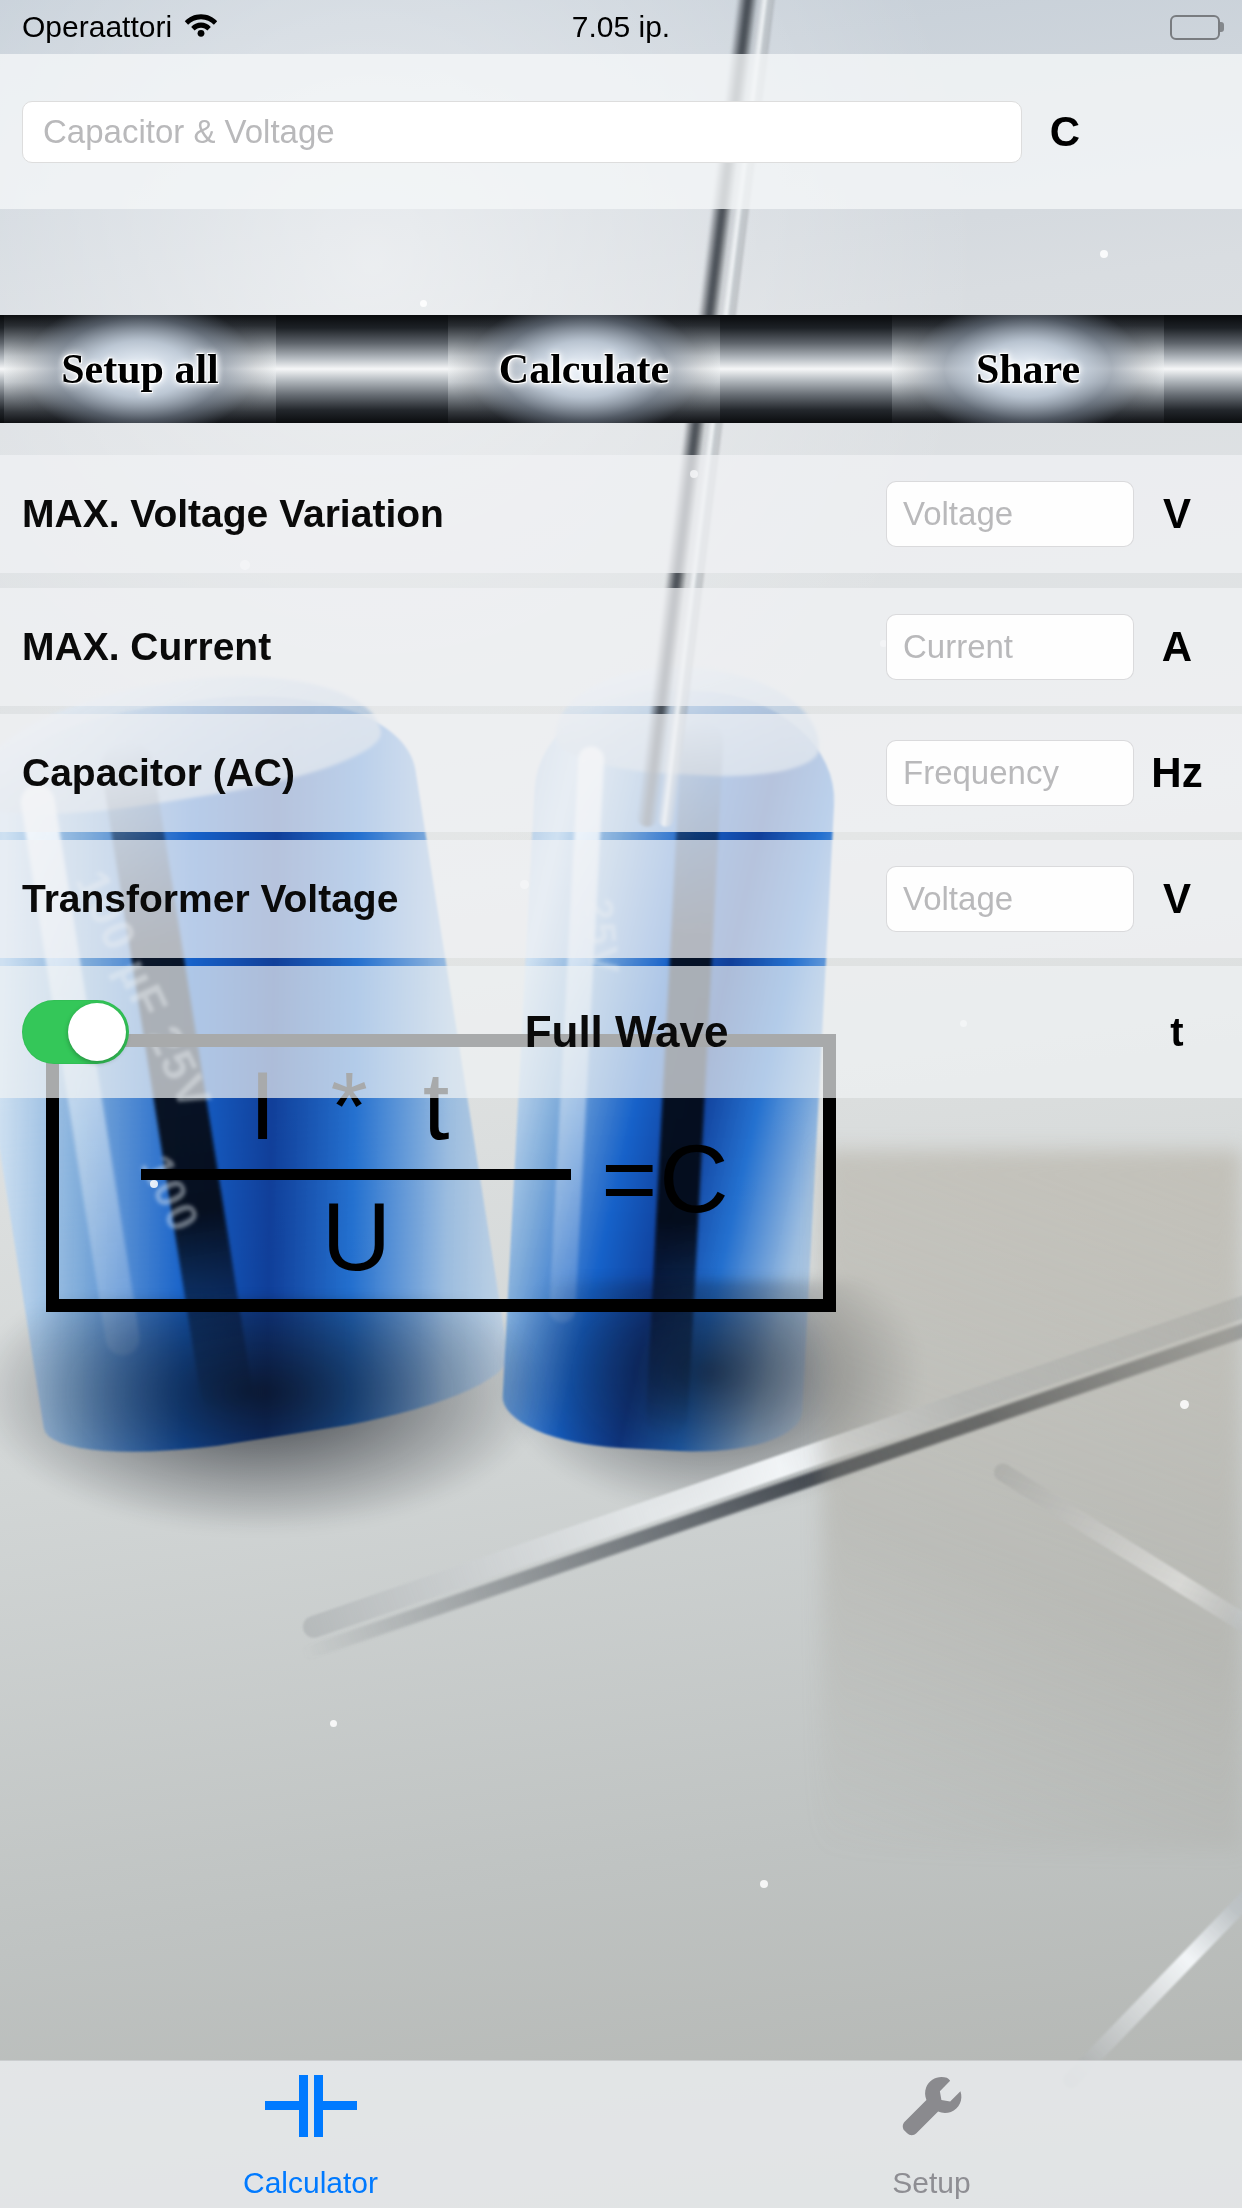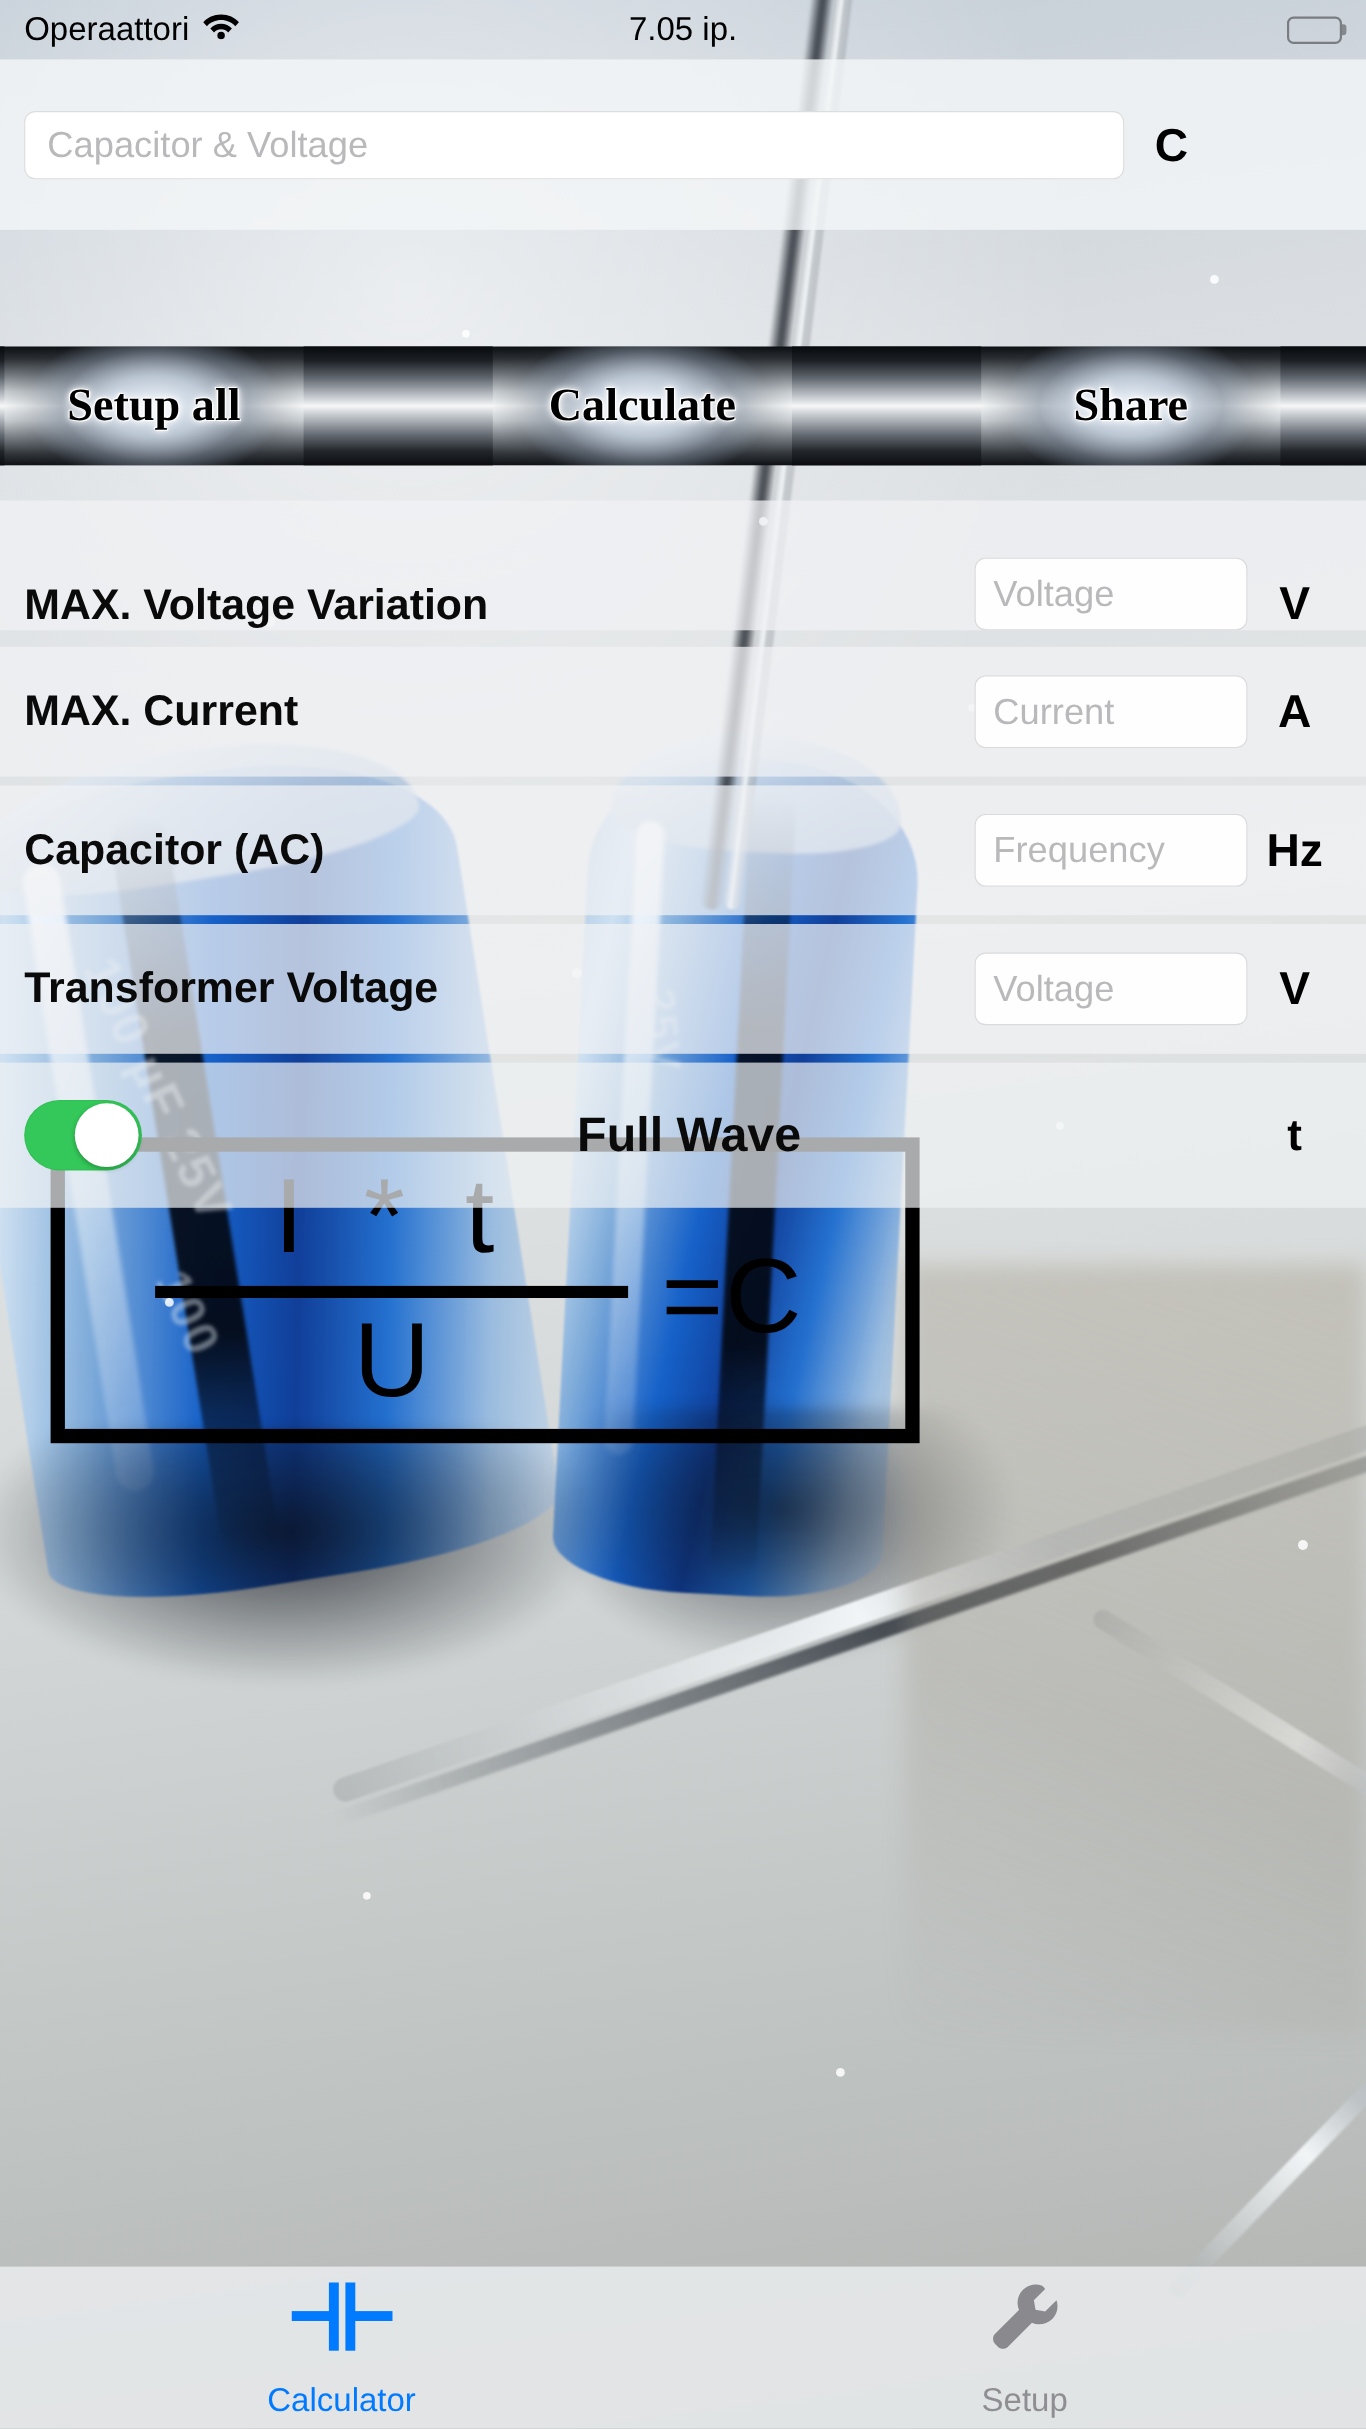--- a/index.html
+++ b/index.html
@@ -466,21 +466,21 @@
   <button class="mbtn glow" style="width:272px;">
     <span>Calculate</span>
   </button>
   <div class="spacer" style="width:172px;"></div>
   <button class="mbtn glow" style="width:272px;justify-content:center;">
     <span>Share</span>
   </button>
   <div class="spacer" style="flex:1 1 auto;"></div>
 </div>
 
-<div class="row" style="top:455px; height:118px;align-items:flex-end;">
+<div class="row" style="top:455px; height:118px;">
   <div class="row-label">MAX. Voltage Variation</div>
   <input class="row-input" type="text" placeholder="Voltage" style="">
   <div class="row-unit">V</div>
 </div>
 
 <div class="row" style="top:588px; height:118px;">
   <div class="row-label">MAX. Current</div>
   <input class="row-input" type="text" placeholder="Current" style="">
   <div class="row-unit">A</div>
 </div>

